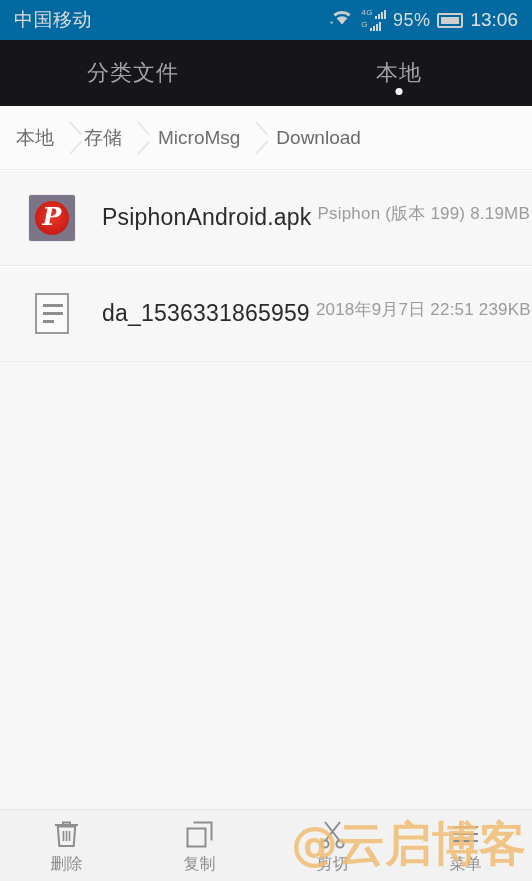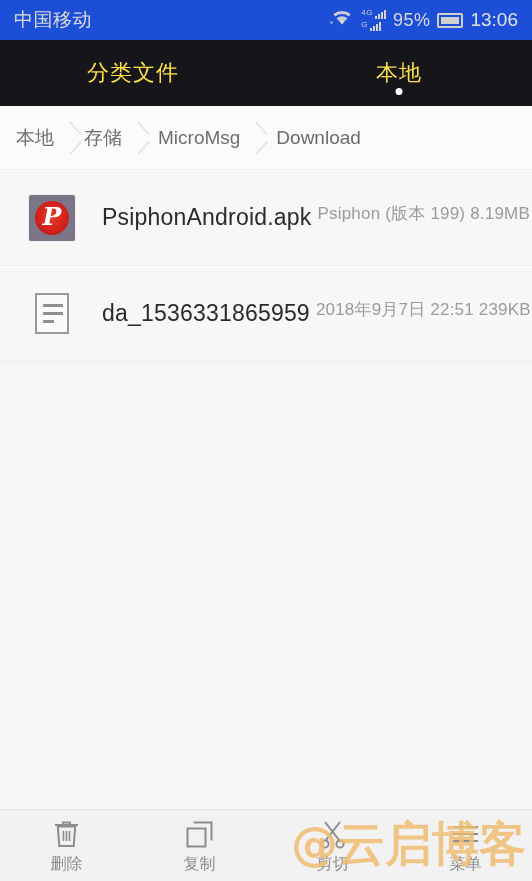--- a/index.html
+++ b/index.html
@@ -19,21 +19,21 @@
     width: 532px;
     height: 881px;
     background: #f6f6f6;
     display: flex;
     flex-direction: column;
   }
 
   
   .statusbar {
     height: 40px;
-    background: #1d4ed8;
+    background: #0369a1;
     color: #d8d8d8;
     display: flex;
     align-items: center;
     padding: 0 14px;
     box-sizing: border-box;
     font-size: 19px;
     letter-spacing: .5px;
   }
   .statusbar .carrier {
     color: #dcdcdc;
@@ -93,21 +93,21 @@
     background: #16161a;
     display: flex;
     align-items: stretch;
   }
   .tab {
     flex: 1;
     position: relative;
     display: flex;
     align-items: center;
     justify-content: center;
-    color: #fde047;
+    color: #a3a3a3;
     font-size: 22px;
     letter-spacing: 1px;
   }
   .tab .dot {
     position: absolute;
     bottom: 11px;
     left: 50%;
     transform: translateX(-50%);
     width: 7px; height: 7px;
     border-radius: 50%;

